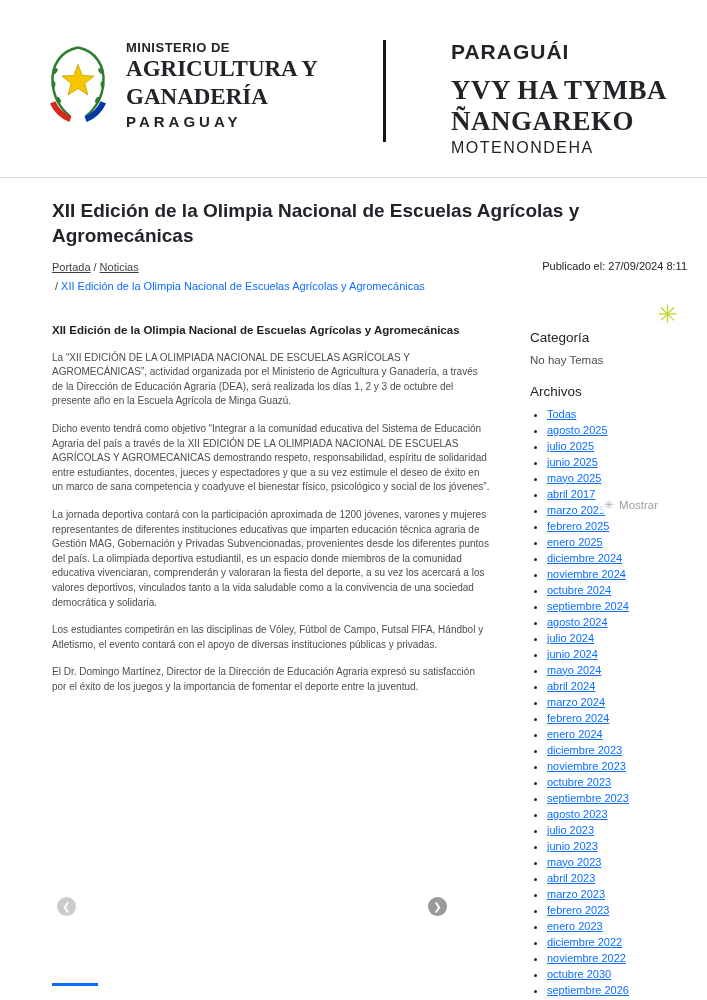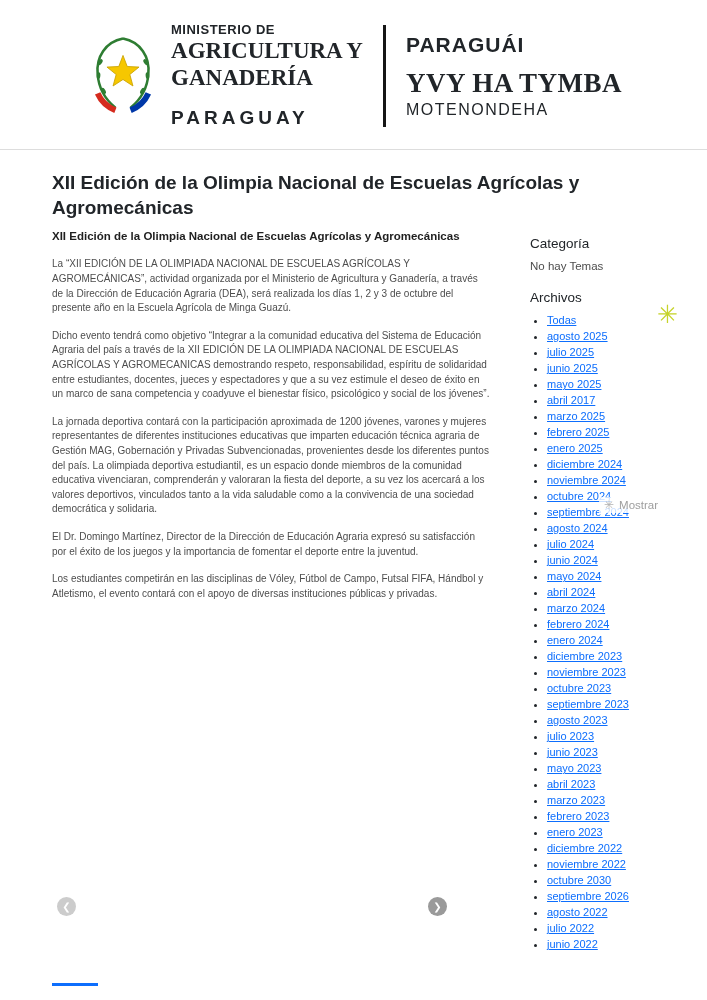--- a/index.html
+++ b/index.html
@@ -5,26 +5,26 @@
   * { margin:0; padding:0; box-sizing:border-box; }
   html,body { width:707px; height:1000px; }
   body {
     font-family:"Liberation Sans", sans-serif;
     background:#ffffff; color:#212529;
     position:relative; overflow:hidden;
   }
   .page { width:707px; height:1000px; position:relative; }
 
   
-  .site-header { display:flex; align-items:center; justify-content:center; padding-top:22px; }
+  .site-header { display:flex; align-items:flex-start; justify-content:center; padding-top:40px;gap:45px; }
   .logo-left { display:flex; align-items:center; gap:10px; }
   .coat { flex:0 0 auto; }
   .ll1 { font-size:13px; font-weight:700; letter-spacing:.5px; }
   .ll2,.ll3 { font-family:"Liberation Serif", serif; font-size:23px; font-weight:700; line-height:1.18; }
-  .ll4 { font-size:19px; font-weight:700; letter-spacing:4px; margin-top:16px; }
+  .ll4 { font-size:15px; font-weight:700; letter-spacing:4px; margin-top:3px; }
   .header-divider { width:3px; height:102px; background:#161616; margin:0 20px; }
   .rl1 { font-size:21px; font-weight:700; letter-spacing:1px; margin-bottom:11px; }
   .rl2,.rl3 { font-family:"Liberation Serif", serif; font-size:27px; font-weight:700; line-height:1.15; letter-spacing:.5px; }
   .rl4 { font-size:16px; font-weight:400; letter-spacing:1.5px; margin-top:2px; }
   .header-rule { border:none; border-top:1px solid #dddddd; margin-top:20px; }
 
   
   main { padding:0 20px 0 52px; }
   .page-title { font-size:19px; font-weight:700; margin:20px 0 10px; max-width:625px; line-height:1.32; color:#212529; }
   .meta-row { display:flex; justify-content:space-between; align-items:flex-start; margin-bottom:28px; }
@@ -89,40 +89,52 @@
         <div class="ll1">MINISTERIO DE</div>
         <div class="ll2">AGRICULTURA Y</div>
         <div class="ll3">GANADERÍA</div>
         <div class="ll4">PARAGUAY</div>
       </div>
     </div>
     <div class="header-divider"></div>
     <div class="logo-right-text">
       <div class="rl1">PARAGUÁI</div>
       <div class="rl2">YVY HA TYMBA</div>
+      <div class="rl3">ÑANGAREKO</div>
       <div class="rl4">MOTENONDEHA</div>
     </div>
   </header>
 
   <hr class="header-rule">
 
   <main>
     <h1 class="page-title">XII Edición de la Olimpia Nacional de Escuelas Agrícolas y Agromecánicas</h1>
 
+    <div class="meta-row">
+      <nav class="breadcrumb">
+        <div class="bc-line">
+          <a class="bc-link">Portada</a><span class="bc-sep">/</span><a class="bc-link">Noticias</a>
+        </div>
+        <div class="bc-line">
+          <span class="bc-sep">/</span><span class="bc-current">XII Edición de la Olimpia Nacional de Escuelas Agrícolas y Agromecánicas</span>
+        </div>
+      </nav>
+      <div class="published">Publicado el: 27/09/2024 8:11</div>
+    </div>
 
     <div class="content-row">
       <article>
         <h2 class="article-heading">XII Edición de la Olimpia Nacional de Escuelas Agrícolas y Agromecánicas</h2>
         <div>
 
         <p>La “XII EDICIÓN DE LA OLIMPIADA NACIONAL DE ESCUELAS AGRÍCOLAS Y AGROMECÁNICAS”, actividad organizada por el Ministerio de Agricultura y Ganadería, a través de la Dirección de Educación Agraria (DEA), será realizada los días 1, 2 y 3 de octubre del presente año en la Escuela Agrícola de Minga Guazú.</p>
             <p>Dicho evento tendrá como objetivo “Integrar a la comunidad educativa del Sistema de Educación Agraria del país a través de la XII EDICIÓN DE LA OLIMPIADA NACIONAL DE ESCUELAS AGRÍCOLAS Y AGROMECANICAS demostrando respeto, responsabilidad, espíritu de solidaridad entre estudiantes, docentes, jueces y espectadores y que a su vez estimule el deseo de éxito en un marco de sana competencia y coadyuve el bienestar físico, psicológico y social de los jóvenes”.</p>
             <p>La jornada deportiva contará con la participación aproximada de 1200 jóvenes, varones y mujeres representantes de diferentes instituciones educativas que imparten educación técnica agraria de Gestión MAG, Gobernación y Privadas Subvencionadas, provenientes desde los diferentes puntos del país. La olimpiada deportiva estudiantil, es un espacio donde miembros de la comunidad educativa vivenciaran, comprenderán y valoraran la fiesta del deporte, a su vez los acercará a los valores deportivos, vinculados tanto a la vida saludable como a la convivencia de una sociedad democrática y solidaria.</p>
+            <p>Los estudiantes competirán en las disciplinas de Vóley, Fútbol de Campo, Futsal FIFA, Hándbol y Atletismo, el evento contará con el apoyo de diversas instituciones públicas y privadas.</p>
             <p>El Dr. Domingo Martínez, Director de la Dirección de Educación Agraria expresó su satisfacción por el éxito de los juegos y la importancia de fomentar el deporte entre la juventud.</p>
-            <p>Los estudiantes competirán en las disciplinas de Vóley, Fútbol de Campo, Futsal FIFA, Hándbol y Atletismo, el evento contará con el apoyo de diversas instituciones públicas y privadas.</p>
           </div>
       </article>
 
       <aside>
         <h3 class="side-title">Categoría</h3>
         <div class="side-empty">No hay Temas</div>
         <h3 class="side-title">Archivos</h3>
         <ul class="archives-list">
 
         <li><a>Todas</a></li>

